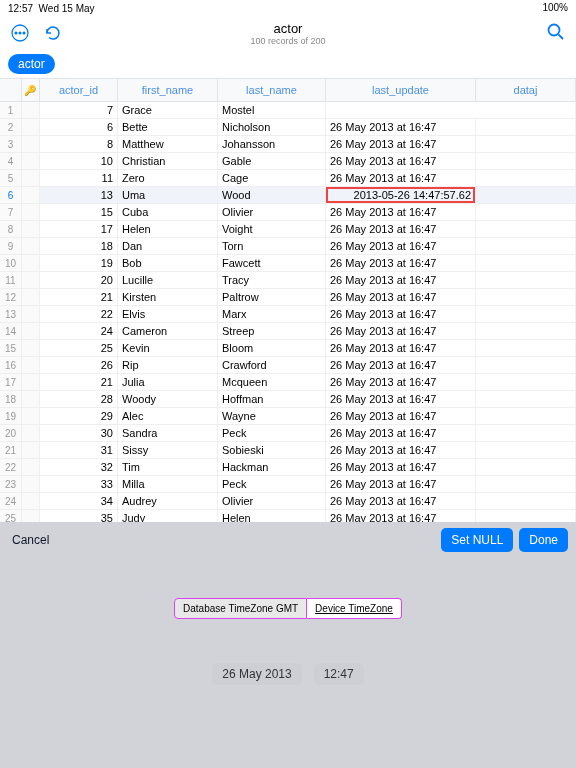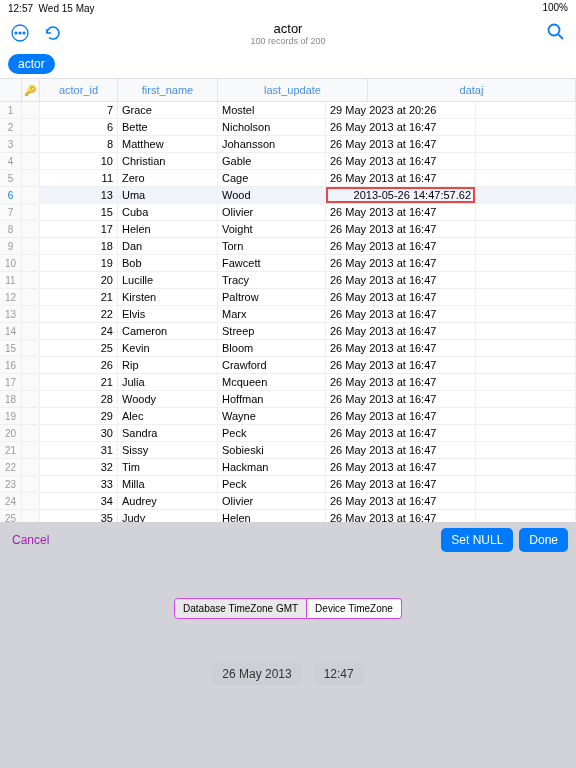--- a/index.html
+++ b/index.html
@@ -29,26 +29,26 @@
 .row .cell { border-right: 1px solid #efefef; font-size: 11px; display: flex; align-items: center; padding: 0 4px; overflow: hidden; white-space: nowrap; }
 .cell.col-rownum { justify-content: center; color: #999; font-size: 10px; background: #fafafa; }
 .cell.col-key { background: #fafafa; }
 .cell.col-id { justify-content: flex-end; }
 .row.selected { background: #f0f4fa; }
 .row.selected .cell.col-rownum { color: #007aff; }
 .edit-cell { border: 2px solid #ef4444; font-size: 11px; padding: 0 2px; height: 100%; width: 100%; display: flex; align-items: center; justify-content: flex-end; }
 .panel { position: absolute; top: 522px; left: 0; right: 0; bottom: 0; background: #d1d3d9; }
 .panel-top { display: flex; justify-content: space-between; padding: 6px 8px; }
 .btn { background: #007aff; color: #fff; border: none; border-radius: 5px; padding: 5px 10px; font-size: 12px; cursor: pointer; }
-.btn.link { background: none; color: #a21caf; padding: 5px 4px; }
+.btn.link { background: none; color: #0f172a; padding: 5px 4px; }
 .btn-group { display: flex; gap: 6px; }
 .seg { display: flex; margin: 40px auto 0; width: fit-content; }
 .seg button { font-size: 10px; padding: 4px 8px; background: #fff; border: 1px solid #d946ef; cursor: pointer; }
 .seg button:first-child { border-radius: 4px 0 0 4px; background: #e8e8e8; }
-.seg button:last-child { border-radius: 0 4px 4px 0; border-left: none; }
+.seg button:last-child { border-radius: 0 4px 4px 0; border-left: none; text-decoration: underline; }
 .picker { display: flex; justify-content: center; gap: 12px; margin-top: 44px; font-size: 12px; color: #333; }
 .picker span { padding: 4px 10px; background: rgba(200,200,205,0.35); border-radius: 6px; }
 .key-icon { color: #f5a623; font-size: 10px; }
 </style>
 </head>
 <body>
 
 <div class="status-bar">
   <div><span>12:57</span>&nbsp;&nbsp;<span>Wed 15 May</span></div>
   <div class="status-right">
@@ -102,32 +102,32 @@
   <span class="pill">actor</span>
 </div>
 
 <div class="table-header">
   <div class="th col-rownum"></div>
   <div class="th col-key">
       <span class="key-icon">🔑</span>
     </div>
   <div class="th col-id">actor_id</div>
   <div class="th col-fn">first_name</div>
+  <div class="th col-ln">last_name</div>
   <div class="th col-upd">last_update</div>
   <div class="th col-dataj">dataj</div>
 </div>
 
 <div class="rows" id="rows">
     <div class="row">
       <div class="cell col-rownum">1</div>
       <div class="cell col-key"></div>
       <div class="cell col-id">7</div>
       <div class="cell col-fn">Grace</div>
       <div class="cell col-ln">Mostel</div>
-      <div class="cell col-upd" style="">29 May 2023 at 20:26</div>
       <div class="cell col-dataj"></div>
     </div>
     <div class="row">
       <div class="cell col-rownum">2</div>
       <div class="cell col-key"></div>
       <div class="cell col-id">6</div>
       <div class="cell col-fn">Bette</div>
       <div class="cell col-ln">Nicholson</div>
       <div class="cell col-upd" style="">26 May 2013 at 16:47</div>
       <div class="cell col-dataj"></div>

